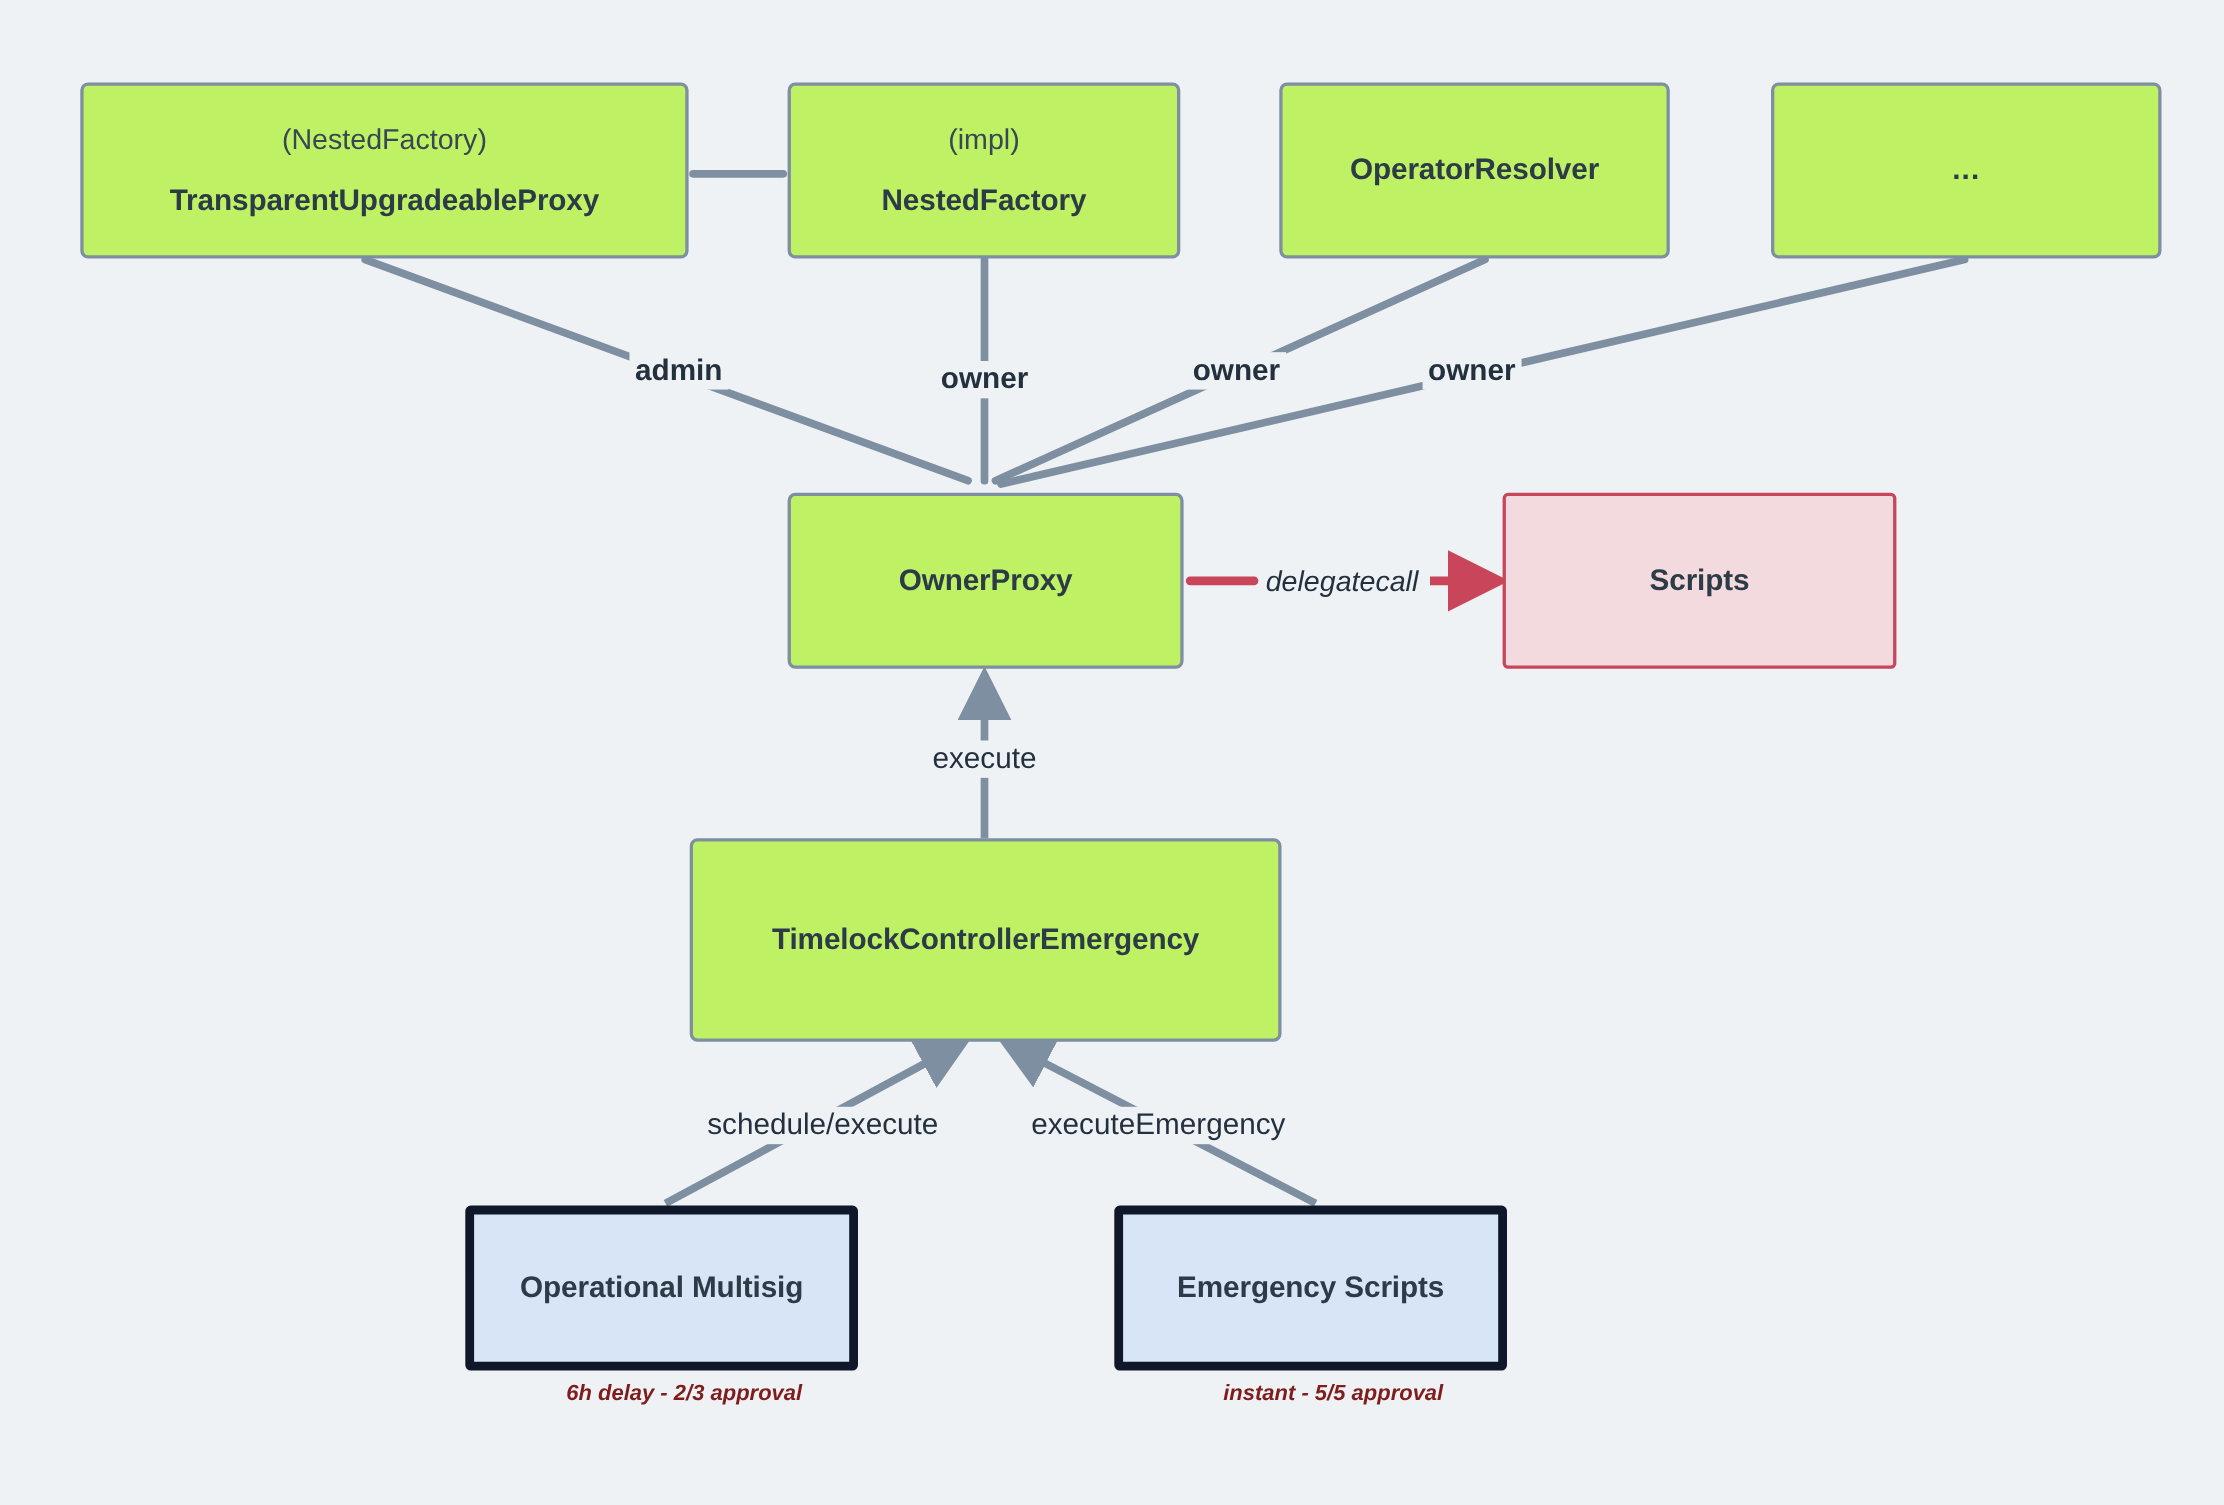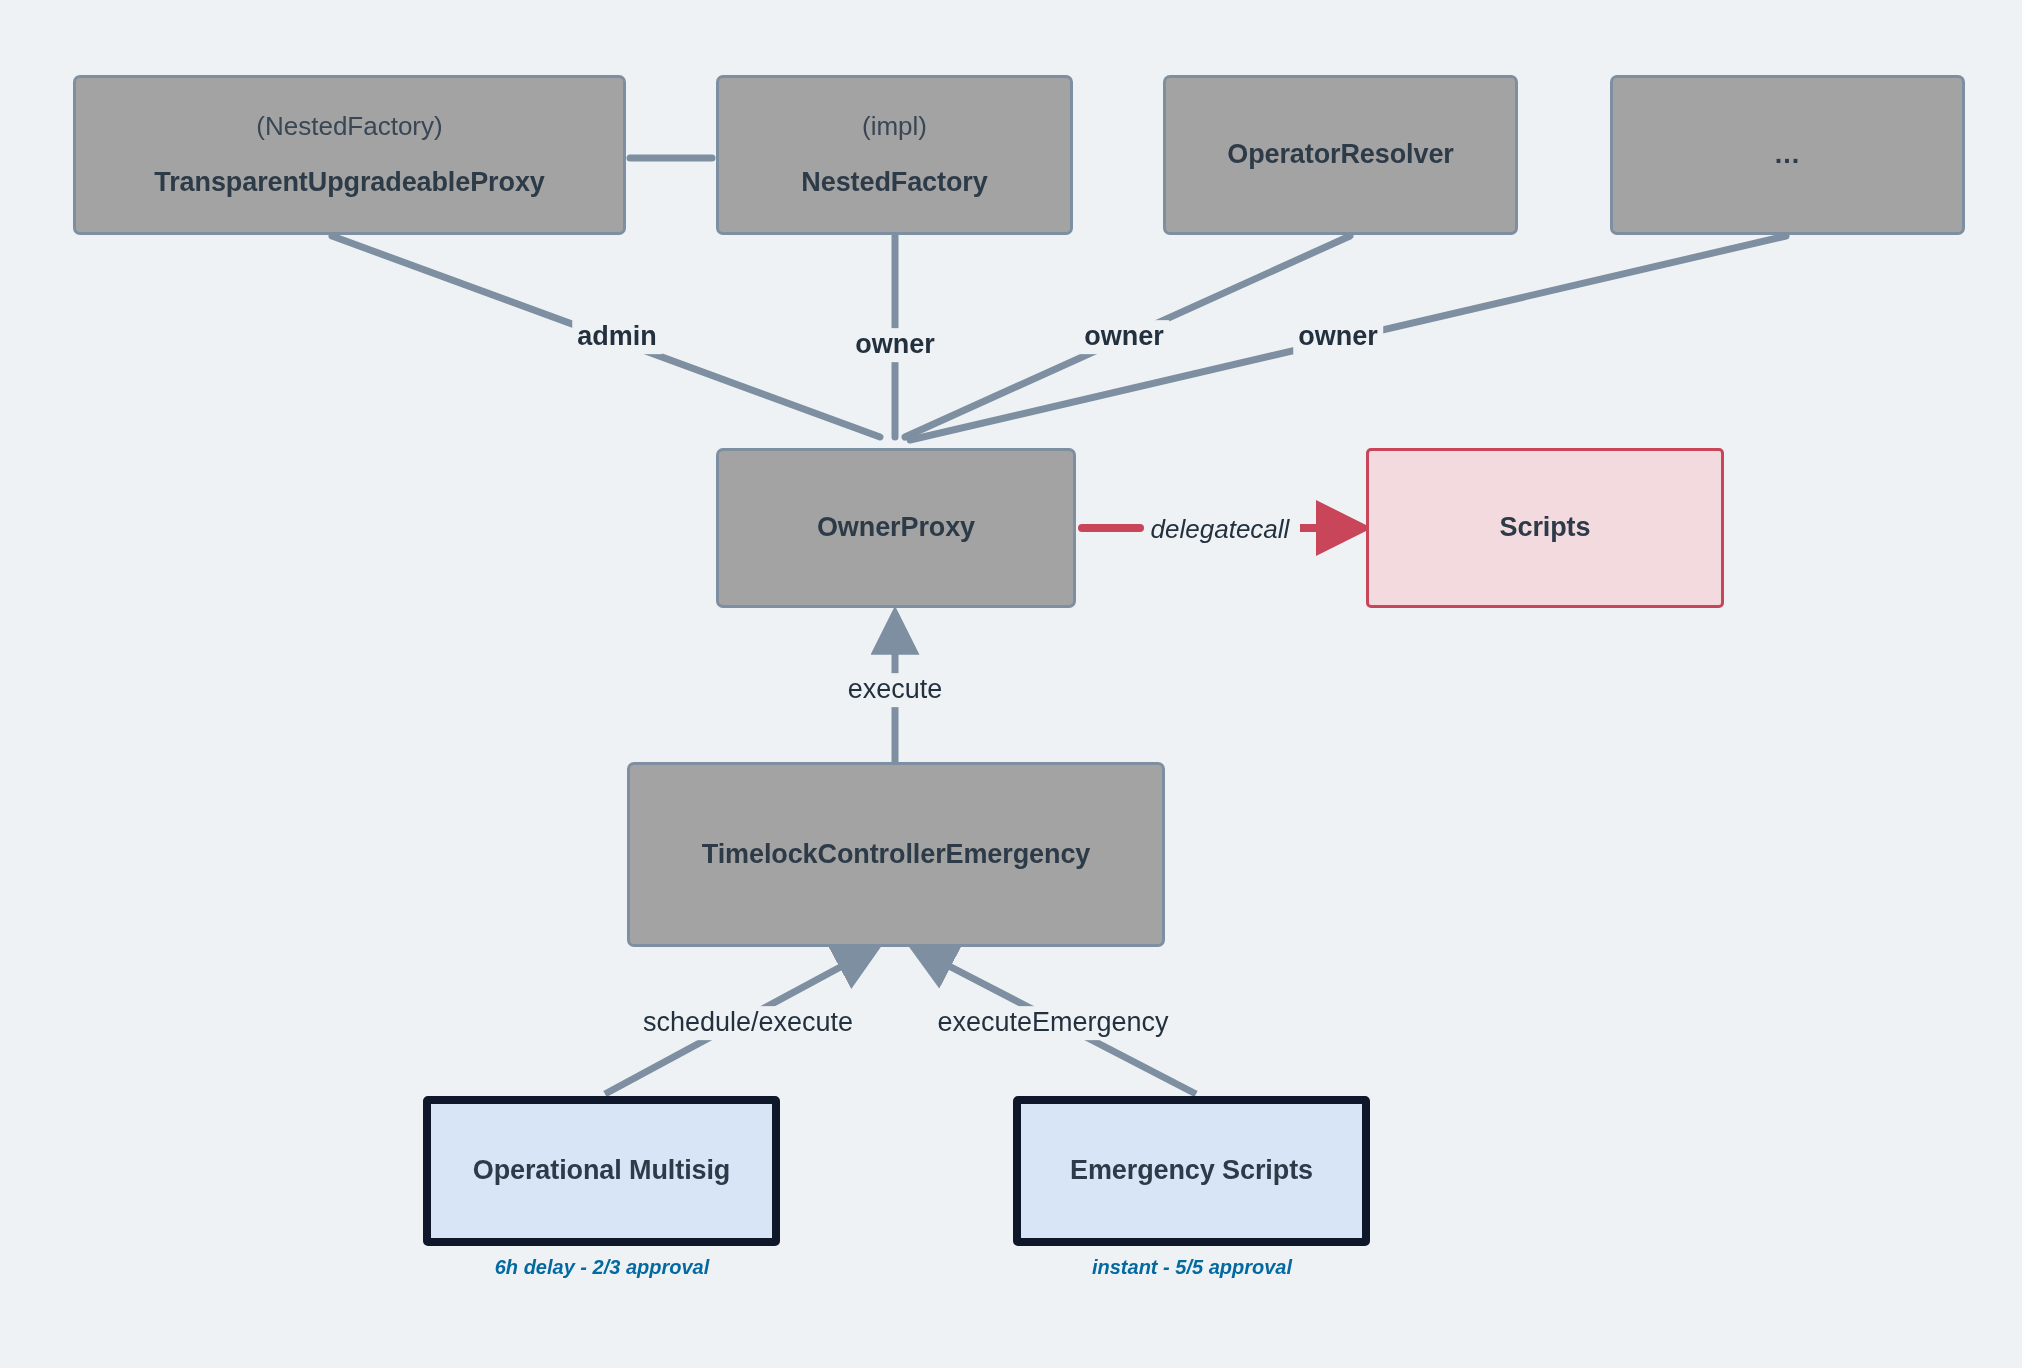--- a/index.html
+++ b/index.html
@@ -29,21 +29,21 @@
     box-sizing: border-box;
     border-radius: 7px;
     display: flex;
     flex-direction: column;
     align-items: center;
     justify-content: center;
     text-align: center;
     z-index: 3;
   }
   .node.grey {
-    background: #a3a3a3;
+    background: #bef264;
     border: 3px solid #7d8fa0;
   }
   .node.red {
     background: #f2dade;
     border: 3px solid #c8455a;
     border-radius: 5px;
   }
   .node.blue {
     background: #d7e5f6;
     border: 8px solid #0f172a;
@@ -89,24 +89,25 @@
     font-style: italic;
     font-weight: 400;
     font-size: 26px;
     color: #23313f;
   }
   .caption {
     position: absolute;
     font-size: 20px;
     font-weight: 700;
     font-style: italic;
-    color: #0369a1;
+    color: #7f1d1d;
     white-space: nowrap;
     transform: translateX(-50%);
     z-index: 4;
+    margin-left: 20px;
   }
 </style>
 </head>
 <body>
 
 <div id="stage">
 
   <svg id="edges" viewBox="0 0 2022 1368" width="2022" height="1368" xmlns="http://www.w3.org/2000/svg">
     <defs>
       <marker id="arrow-grey" viewBox="0 0 12 12" refX="9" refY="6" markerWidth="7" markerHeight="7" orient="auto-start-reverse">

